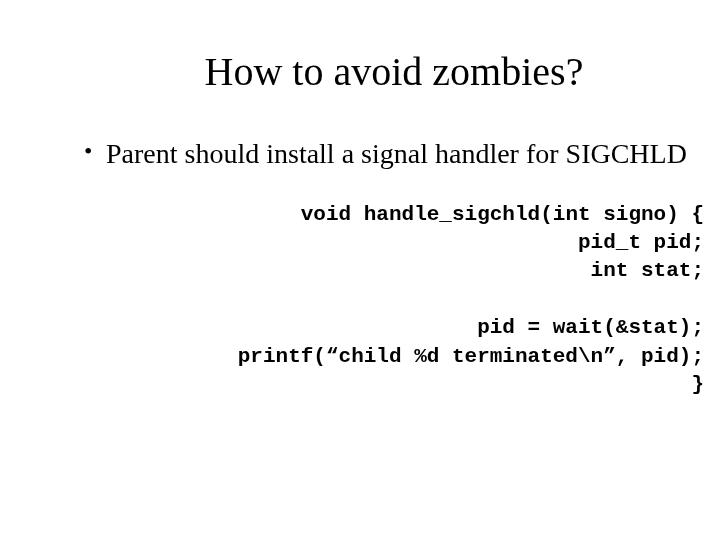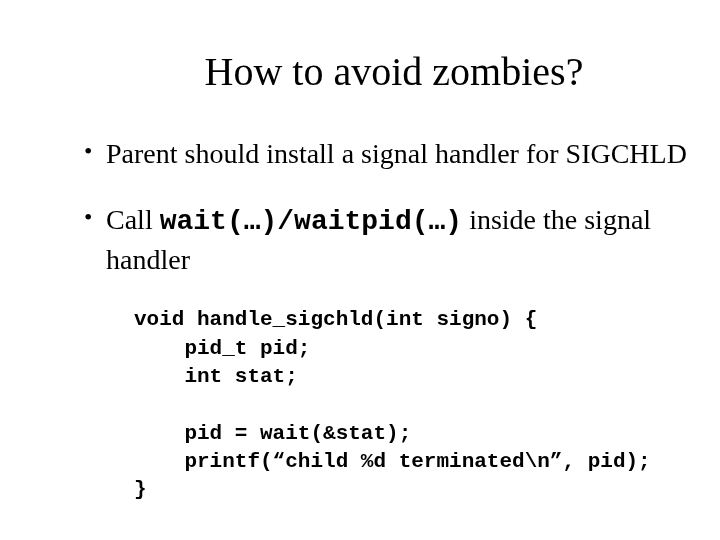--- a/index.html
+++ b/index.html
@@ -49,35 +49,33 @@
     font-weight: bold;
   }
   .code-block {
     font-family: "Courier New", Courier, monospace;
     font-weight: bold;
     font-size: 21px;
     white-space: pre;
     margin-left: 50px;
     margin-top: 8px;
     line-height: 1.35;
+    text-align: right;
   }
 </style>
 </head>
 <body>
 
 <div class="slide">
 
   <div class="title">How to avoid zombies?</div>
 
   <ul class="bullets">
     <li>
       <span>Parent should install a signal handler for SIGCHLD</span>
-    </li>
-    <li>
-      <span>Call </span><span class="mono">wait(…)/waitpid(…)</span><span> inside the signal handler</span>
     </li>
   </ul>
 
   <div class="code-block">void handle_sigchld(int signo) {
     pid_t pid;
     int stat;
 
     pid = wait(&amp;stat);
     printf(“child %d terminated\n”, pid);
 }</div>

